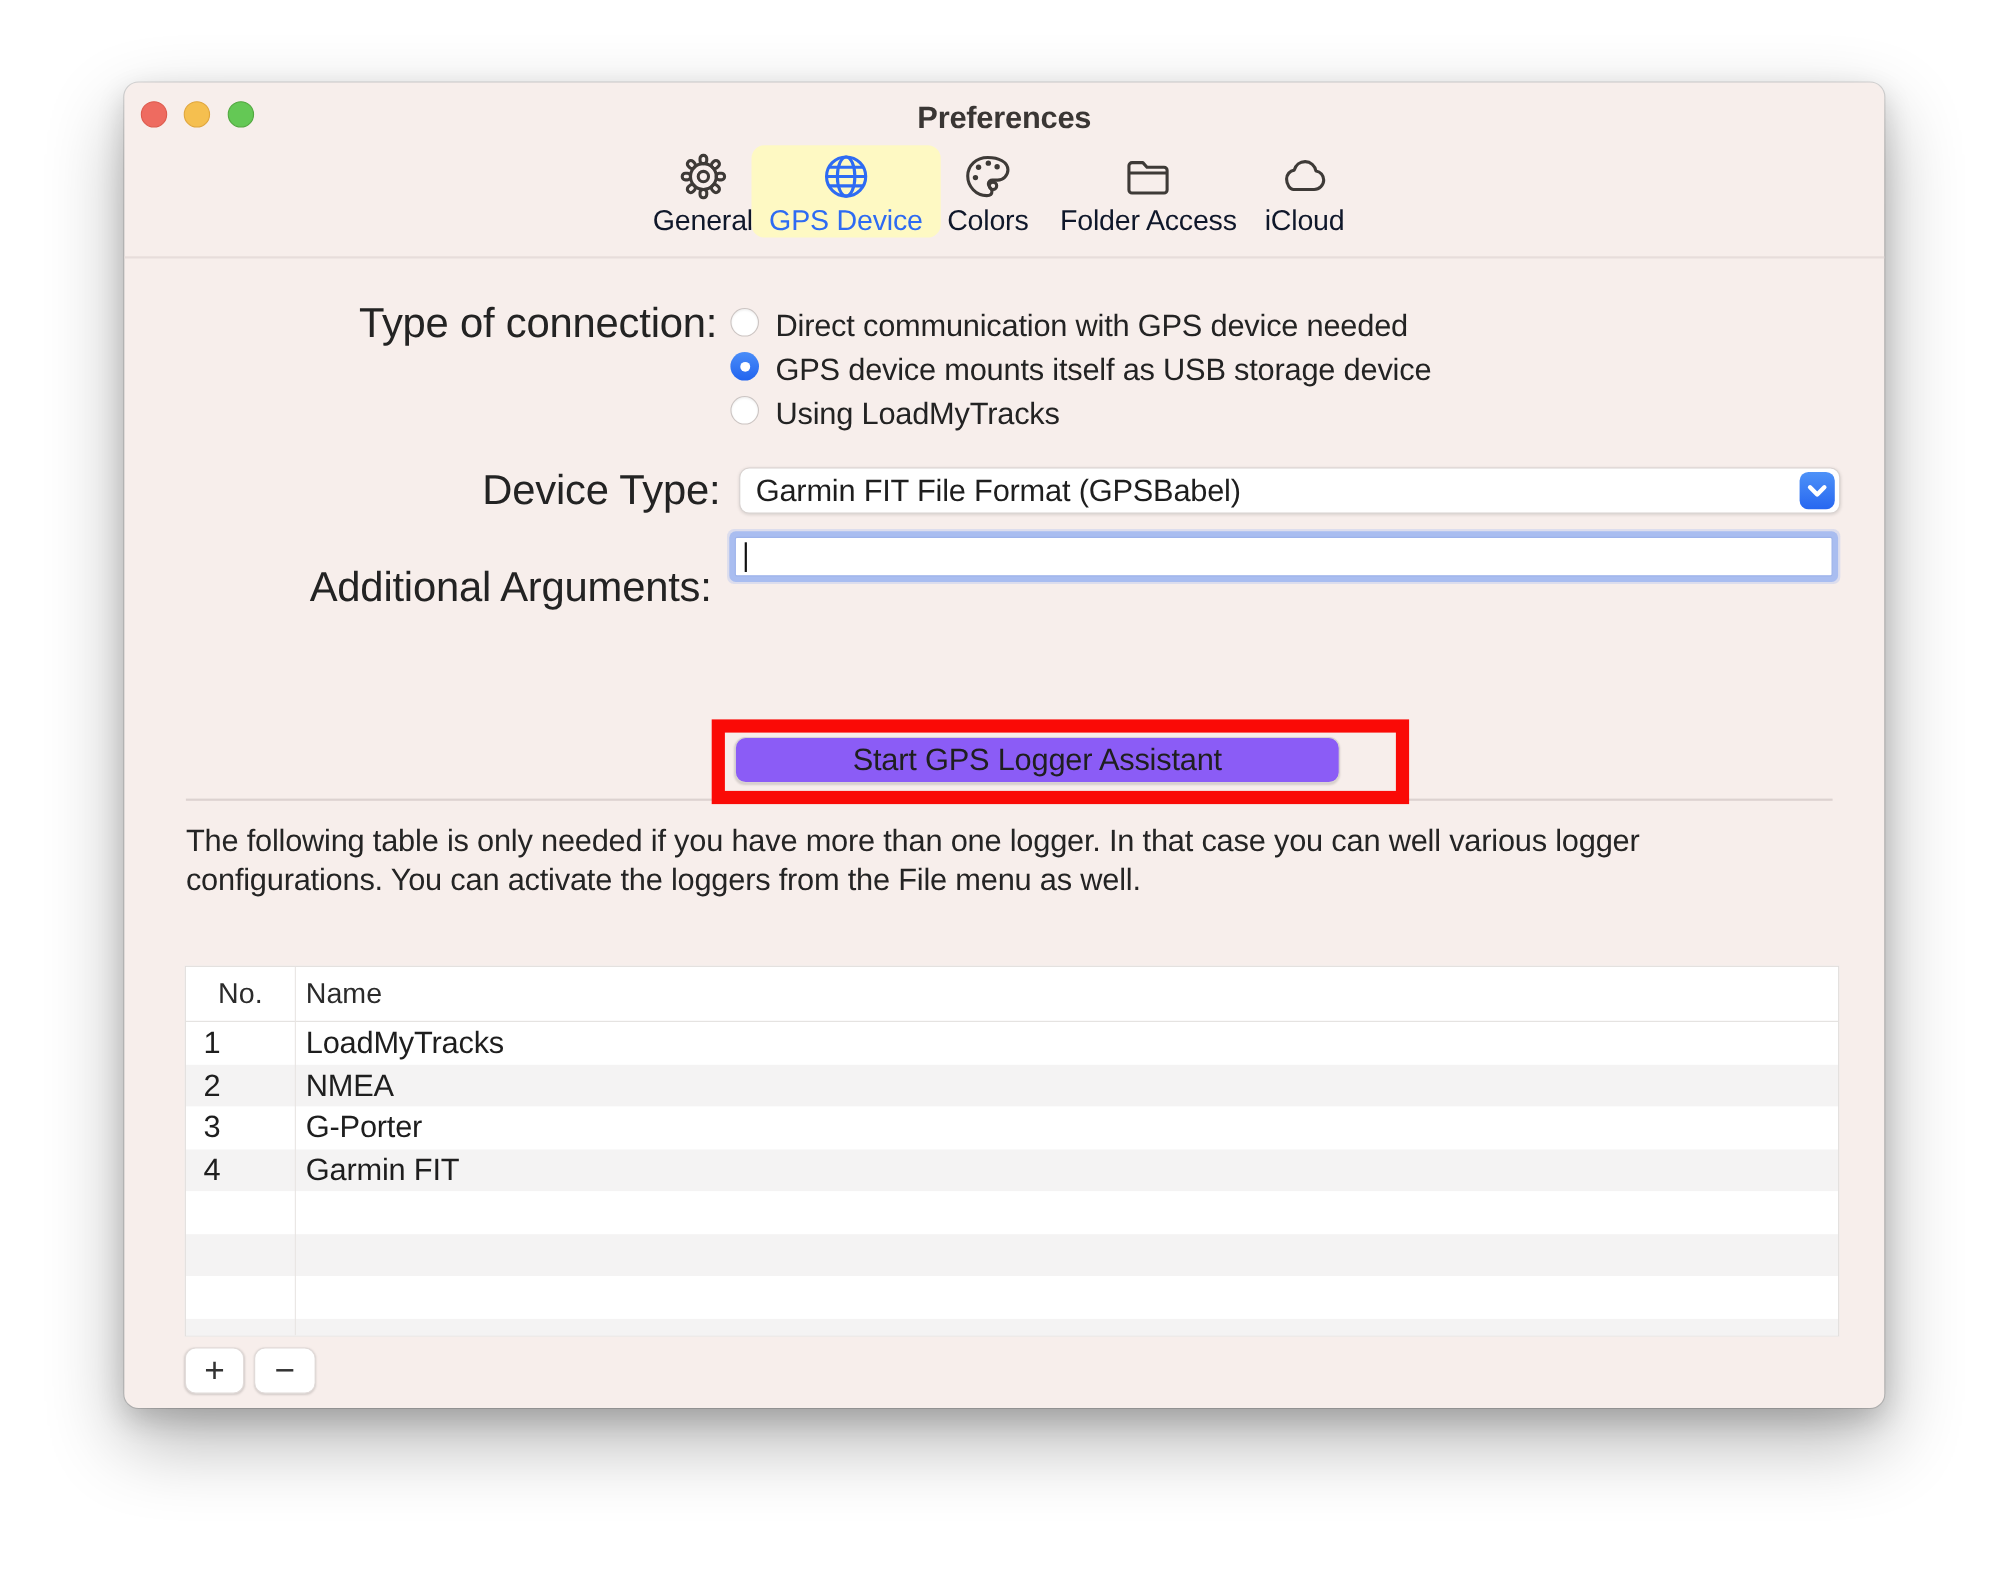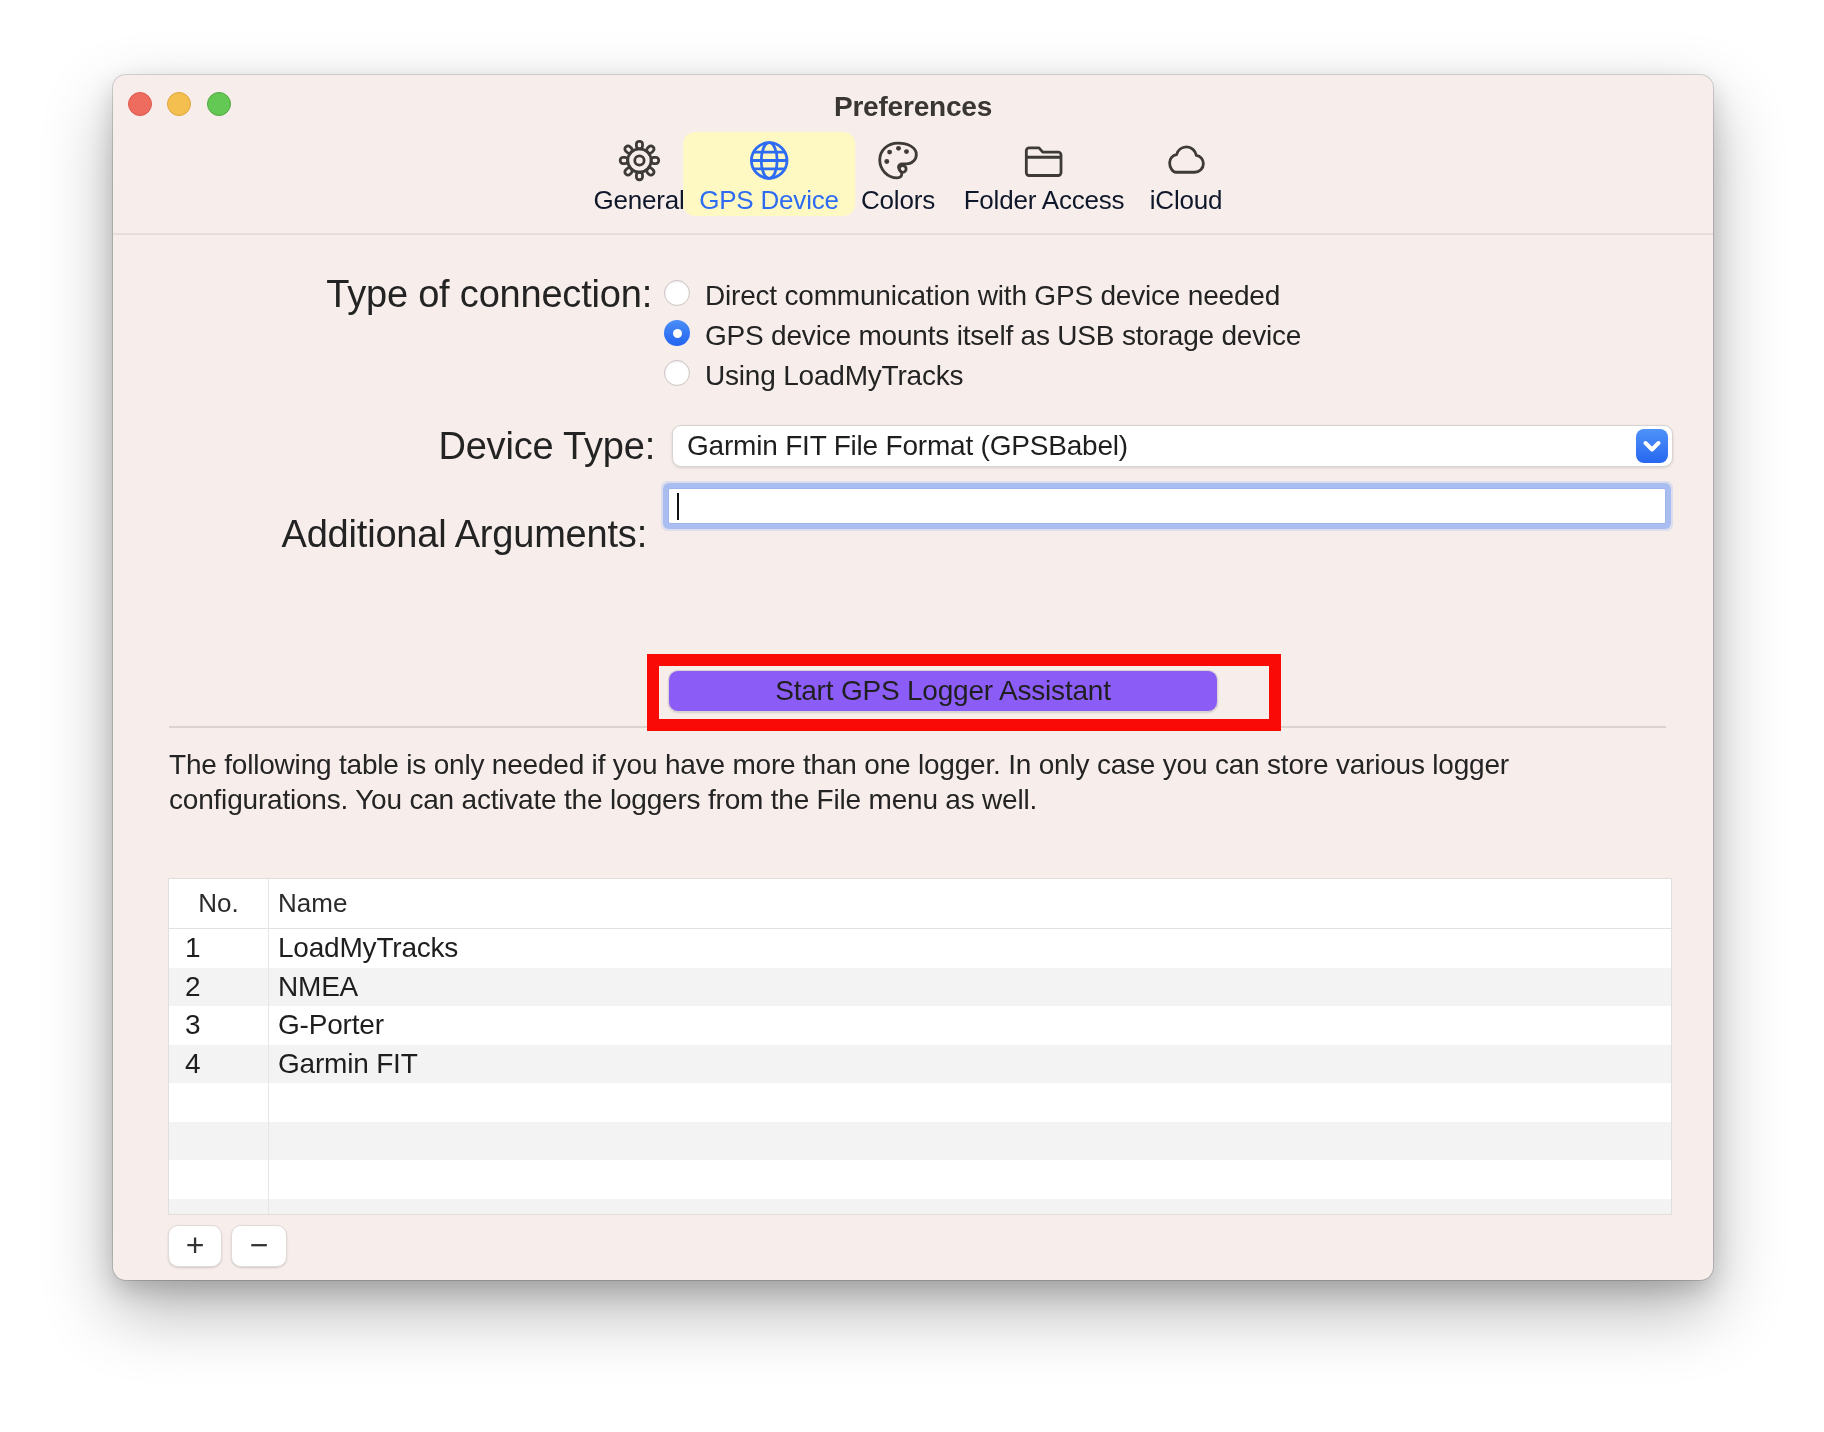--- a/index.html
+++ b/index.html
@@ -191,21 +191,21 @@
     <div class="text-field">
       <span></span>
       <div class="caret"></div>
     </div>
 
     <div class="section-divider"></div>
     <div class="start-btn">Start GPS Logger Assistant</div>
     <div class="annotation"></div>
 
     <div class="description">
-      <div>The following table is only needed if you have more than one logger. In only case you can store various logger</div>
+      <div>The following table is only needed if you have more than one logger. In that case you can well various logger</div>
       <div>configurations. You can activate the loggers from the File menu as well.</div>
     </div>
 
     <div class="table">
       <div class="table-vline"></div>
       <div class="thead">
         <div class="th-no">No.</div>
         <div class="th-name">Name</div>
       </div>
       <div class="trow">

